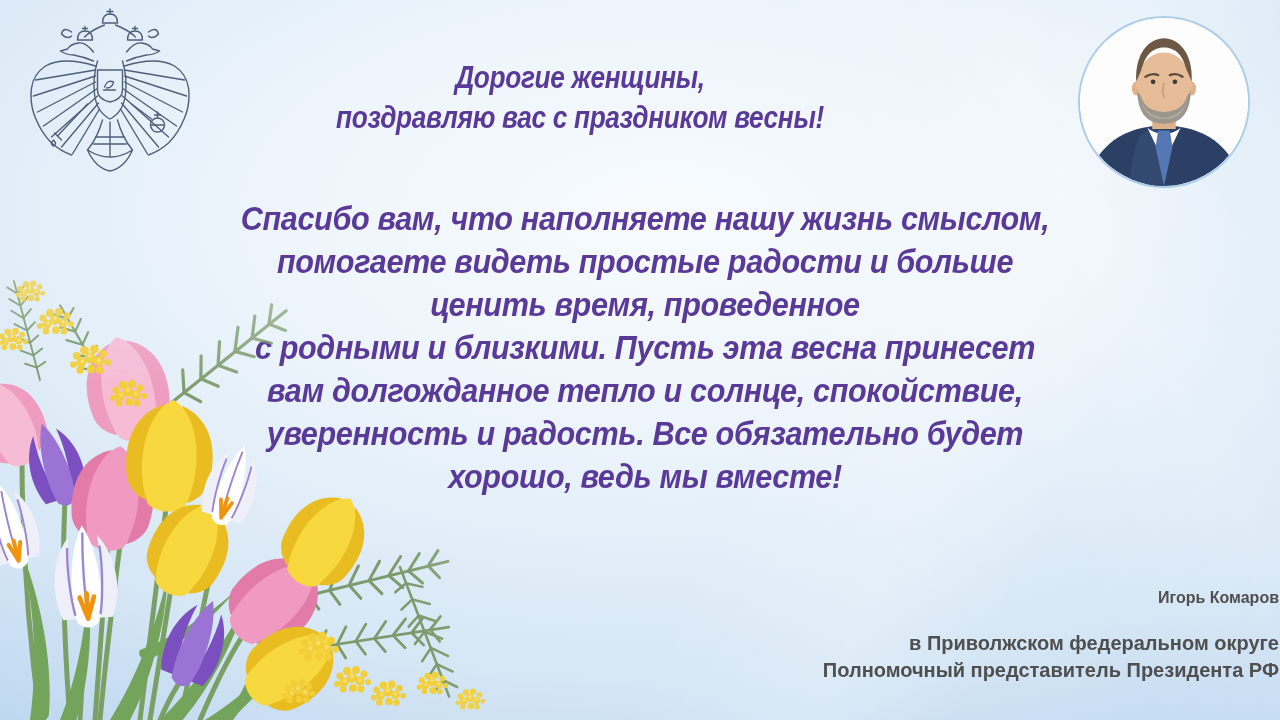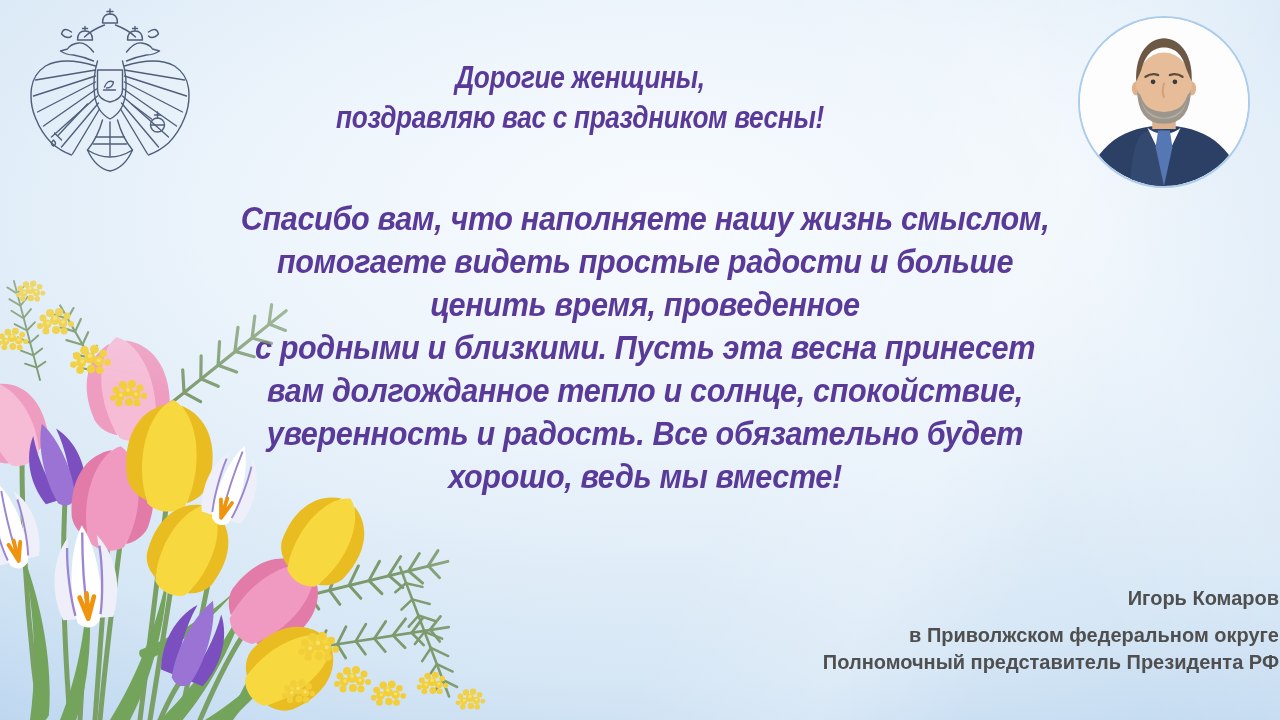--- a/index.html
+++ b/index.html
@@ -30,21 +30,21 @@
   .message{
     position:absolute;top:197px;left:0;width:1290px;text-align:center;
     color:#5a3a99;font-weight:bold;font-style:italic;
     font-size:34px;line-height:43px;letter-spacing:-.4px;
     transform:scaleX(.9);
   }
   .signature{
     position:absolute;right:30px;top:586px;text-align:right;
     color:#4f4f4f;font-weight:bold;
   }
-  .signature .name{font-size:20px;line-height:24px;margin-bottom:12px;}
+  .signature .name{font-size:16px;line-height:24px;margin-bottom:20px;}
   .signature .role{font-size:20px;line-height:27px;}
   .bouquet{
     position:absolute;left:0;bottom:0;width:540px;height:470px;
     -webkit-mask-image:radial-gradient(720px 640px at 8% 102%, #000 55%, rgba(0,0,0,.6) 78%, rgba(0,0,0,.12) 100%);
     mask-image:radial-gradient(720px 640px at 8% 102%, #000 55%, rgba(0,0,0,.6) 78%, rgba(0,0,0,.12) 100%);
   }
 </style>
 </head>
 <body>
 

